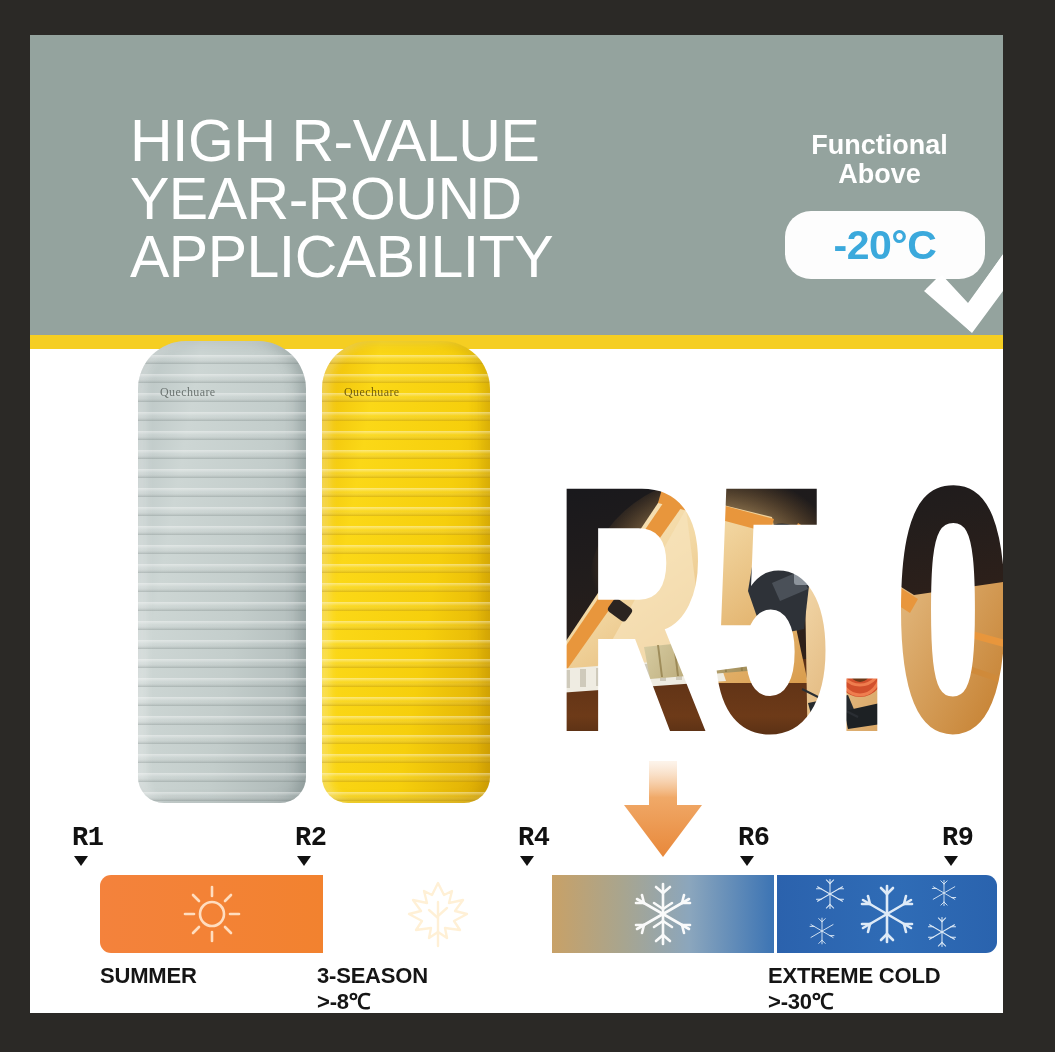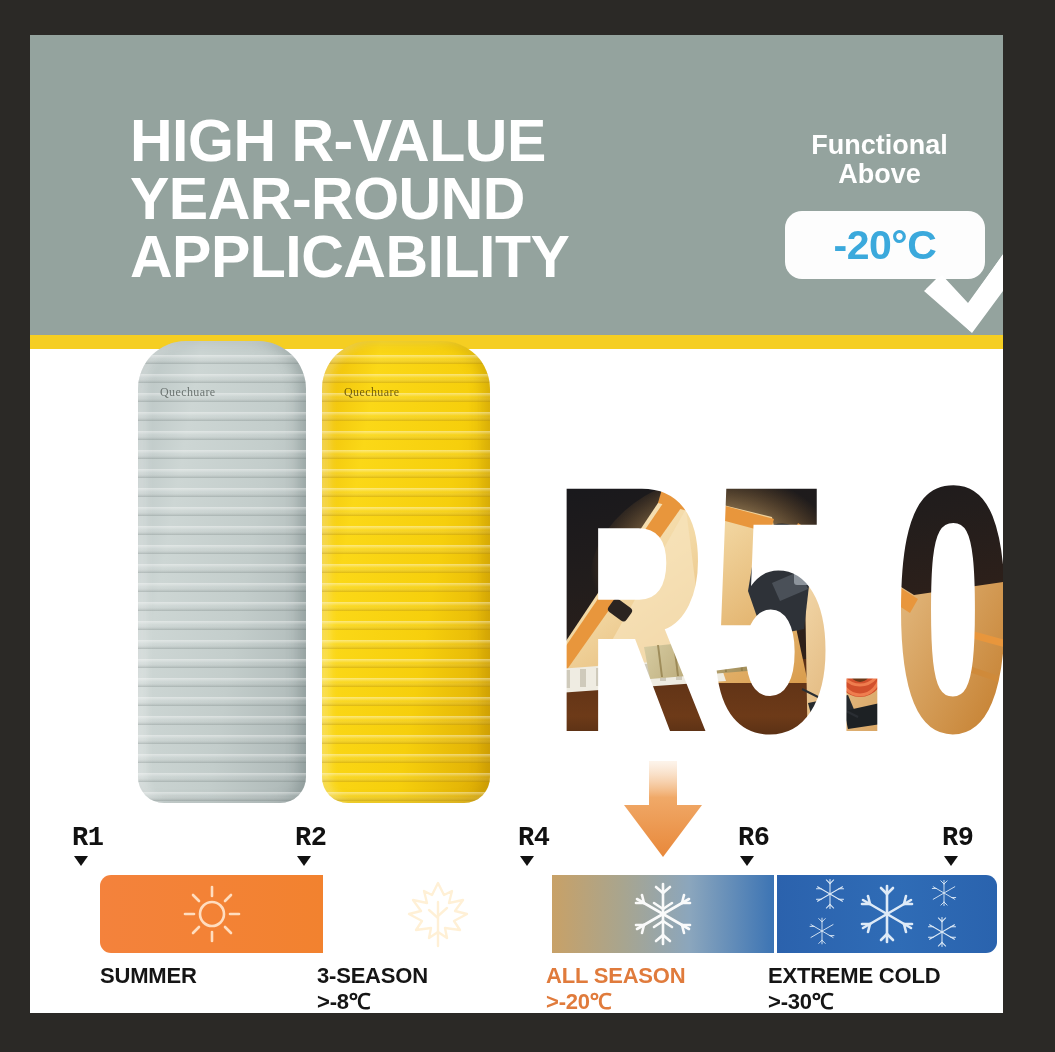--- a/index.html
+++ b/index.html
@@ -41,39 +41,39 @@
     width:1130px;height:270px;
     background:#ffffff;
     border-radius:0 0 56% 56% / 0 0 100% 100%;
   }
 
   
   .headline{
     position:absolute;left:100px;top:78px;
     color:#ffffff;
     font-size:59px;
-    font-weight:bold;
+    font-weight:normal;
     line-height:0.98;
     letter-spacing:-0.5px;
     text-transform:uppercase;
     white-space:nowrap;
   }
   .headline div{margin:0;padding:0;}
 
   
   .badge-wrap{position:absolute;left:742px;top:96px;width:280px;height:200px;}
   .badge-caption{
     color:#ffffff;font-size:27px;font-weight:bold;
     text-align:center;line-height:1.08;width:215px;
   }
   .badge-box{
     position:absolute;left:13px;top:80px;
     width:200px;height:68px;
     background:#fdfdfd;
-    border-radius:17px;
+    border-radius:26px;
     display:flex;align-items:center;justify-content:center;
   }
   .badge-temp{
     color:#3ba9dc;font-size:41px;font-weight:bold;letter-spacing:-0.5px;
   }
   .check{position:absolute;left:146px;top:96px;}
 
   
   .pad{
     position:absolute;
@@ -530,23 +530,19 @@
       </div>
     </div>
 
     <div class="lbl" style="left:70px;top:928px;width:223px">
       <div class="l1">SUMMER</div>
     </div>
     <div class="lbl" style="left:287px;top:928px;width:223px">
       <div class="l1">3-SEASON</div>
       <div class="l2">&gt;-8℃</div>
     </div>
-    <div class="lbl accent" style="left:516px;top:928px;width:222px">
-      <div class="l1">ALL SEASON</div>
-      <div class="l2">&gt;-20℃</div>
-    </div>
     <div class="lbl" style="left:738px;top:928px;width:229px">
       <div class="l1">EXTREME COLD</div>
       <div class="l2">&gt;-30℃</div>
     </div>
 
   </div>
 </div>
 
 </body></html>

